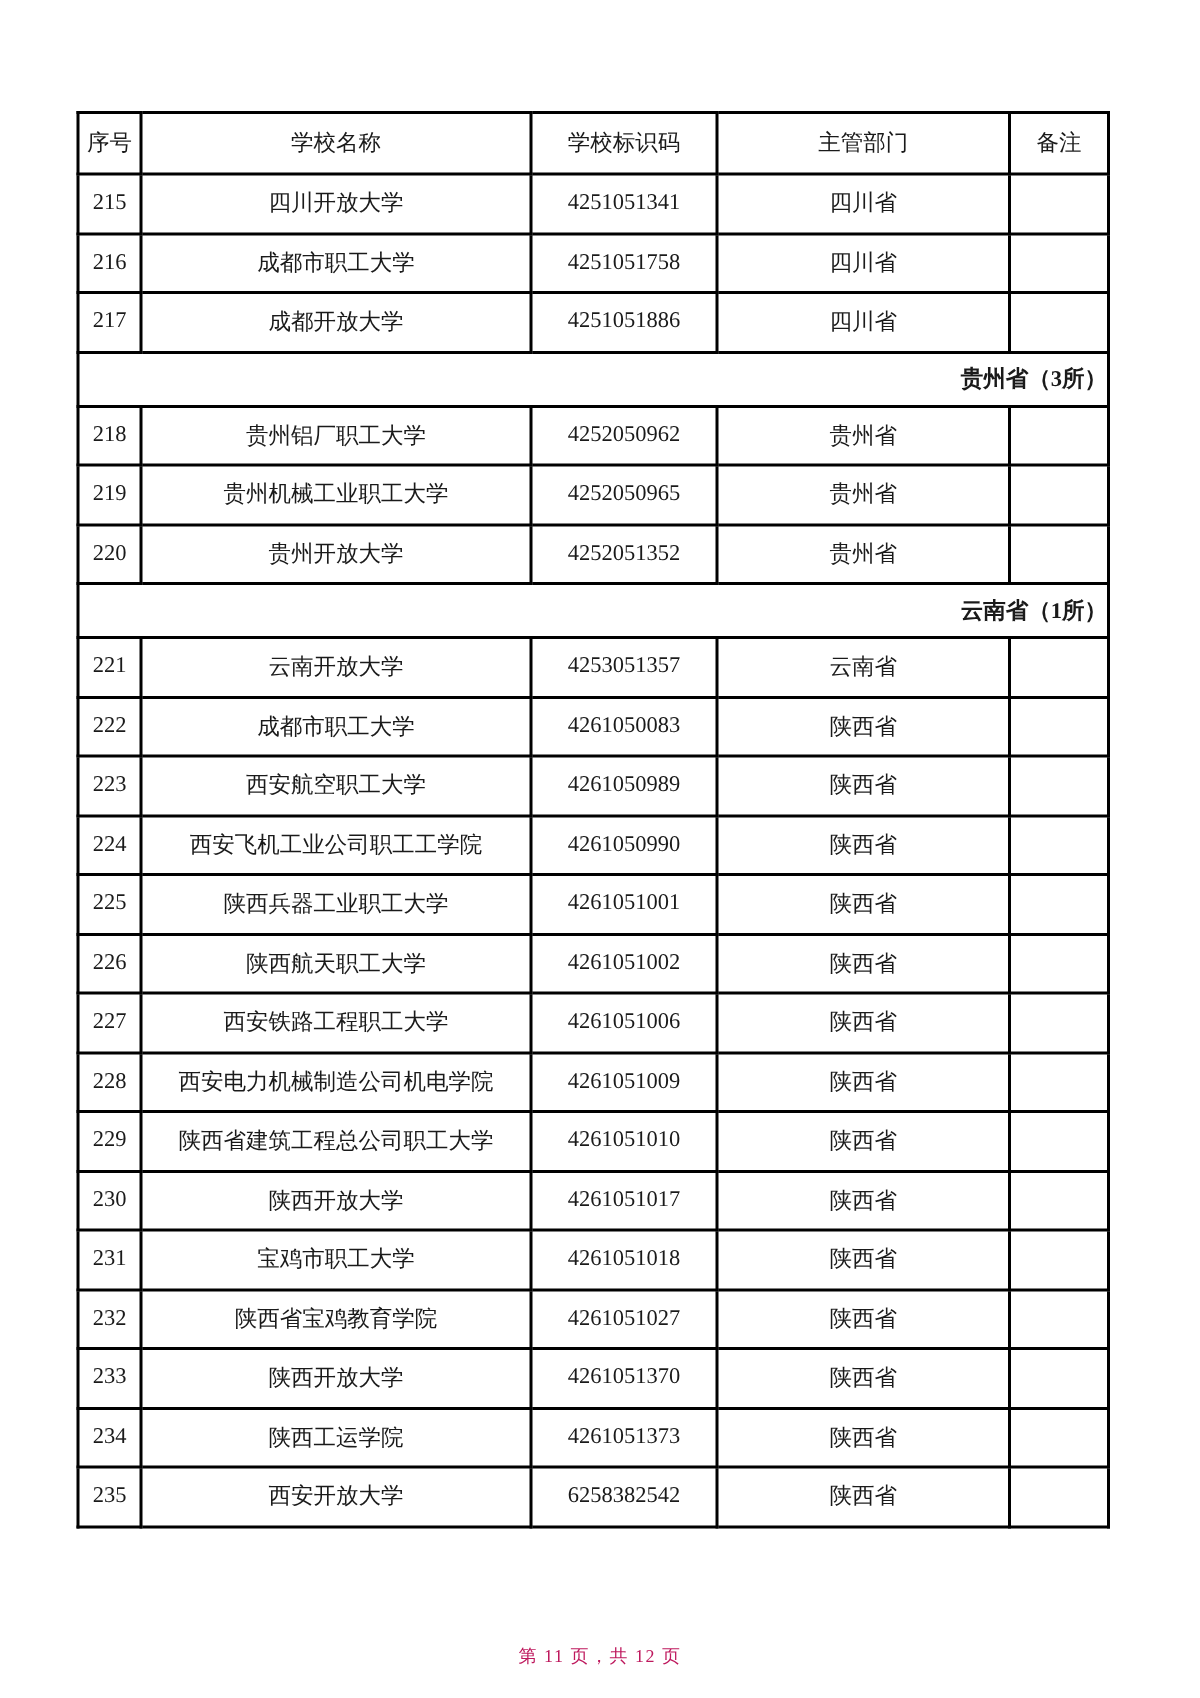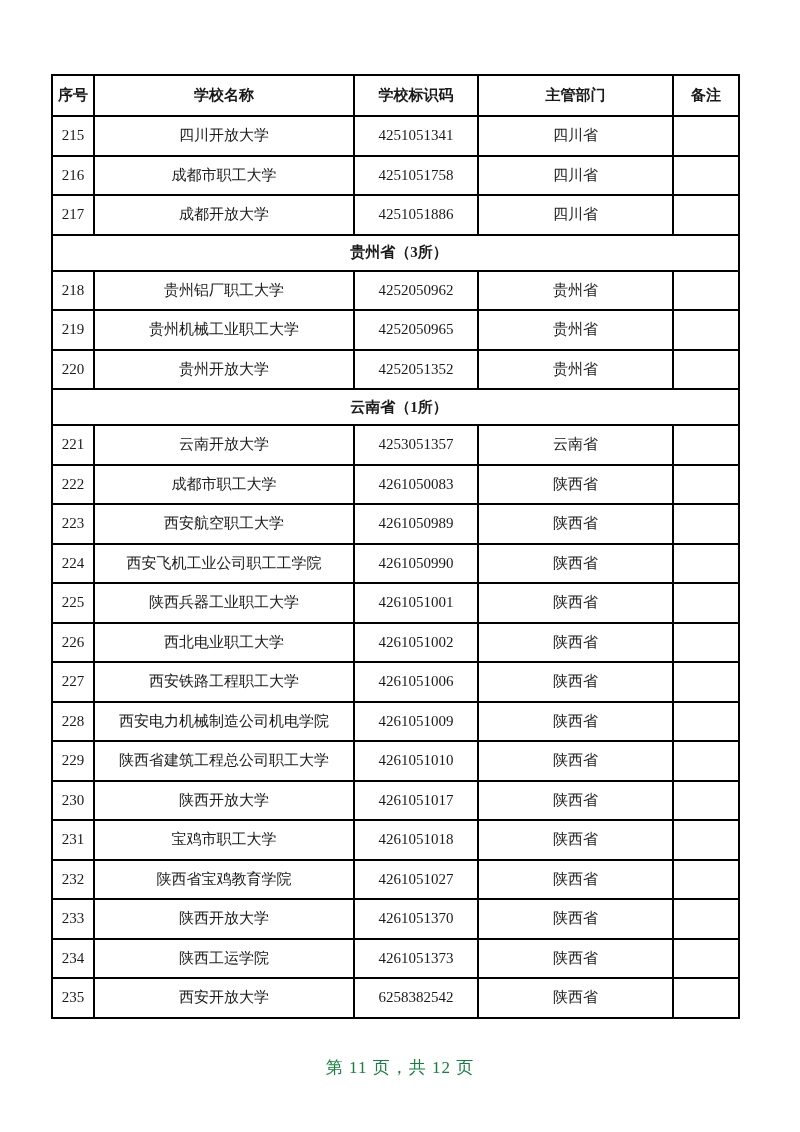--- a/index.html
+++ b/index.html
@@ -30,46 +30,46 @@
     border: 2px solid #000000;
     font-size: 15px;
     text-align: center;
     vertical-align: middle;
     padding: 0;
     overflow: hidden;
     white-space: nowrap;
   }
   table.school-table th {
     height: 39px;
-    font-weight: bold;
+    font-weight: normal;
     font-size: 15px;
   }
   tr.data-row td {
     height: 37.5px;
     font-weight: normal;
   }
   tr.section-row td {
     height: 34px;
-    text-align: center;
+    text-align: right;
     padding-left: 7px;
     font-weight: bold;
   }
   .col-no    { width: 42px; }
   .col-name  { width: 260px; }
   .col-code  { width: 124px; }
   .col-dept  { width: 195px; }
   .col-note  { width: 66px; }
   .page-footer {
     position: absolute;
     left: 0;
-    top: 1056px;
+    top: 1096px;
     width: 100%;
     text-align: center;
-    font-size: 17px;
-    color: #15803d;
+    font-size: 12px;
+    color: #be185d;
     letter-spacing: 1px;
   }
 </style>
 </head>
 <body>
 
 <div class="page">
 
   <table class="school-table">
     <colgroup>
@@ -167,21 +167,21 @@
         </tr>
         <tr class="data-row">
           <td>225</td>
           <td>陕西兵器工业职工大学</td>
           <td>4261051001</td>
           <td>陕西省</td>
           <td></td>
         </tr>
         <tr class="data-row">
           <td>226</td>
-          <td>西北电业职工大学</td>
+          <td>陕西航天职工大学</td>
           <td>4261051002</td>
           <td>陕西省</td>
           <td></td>
         </tr>
         <tr class="data-row">
           <td>227</td>
           <td>西安铁路工程职工大学</td>
           <td>4261051006</td>
           <td>陕西省</td>
           <td></td>

